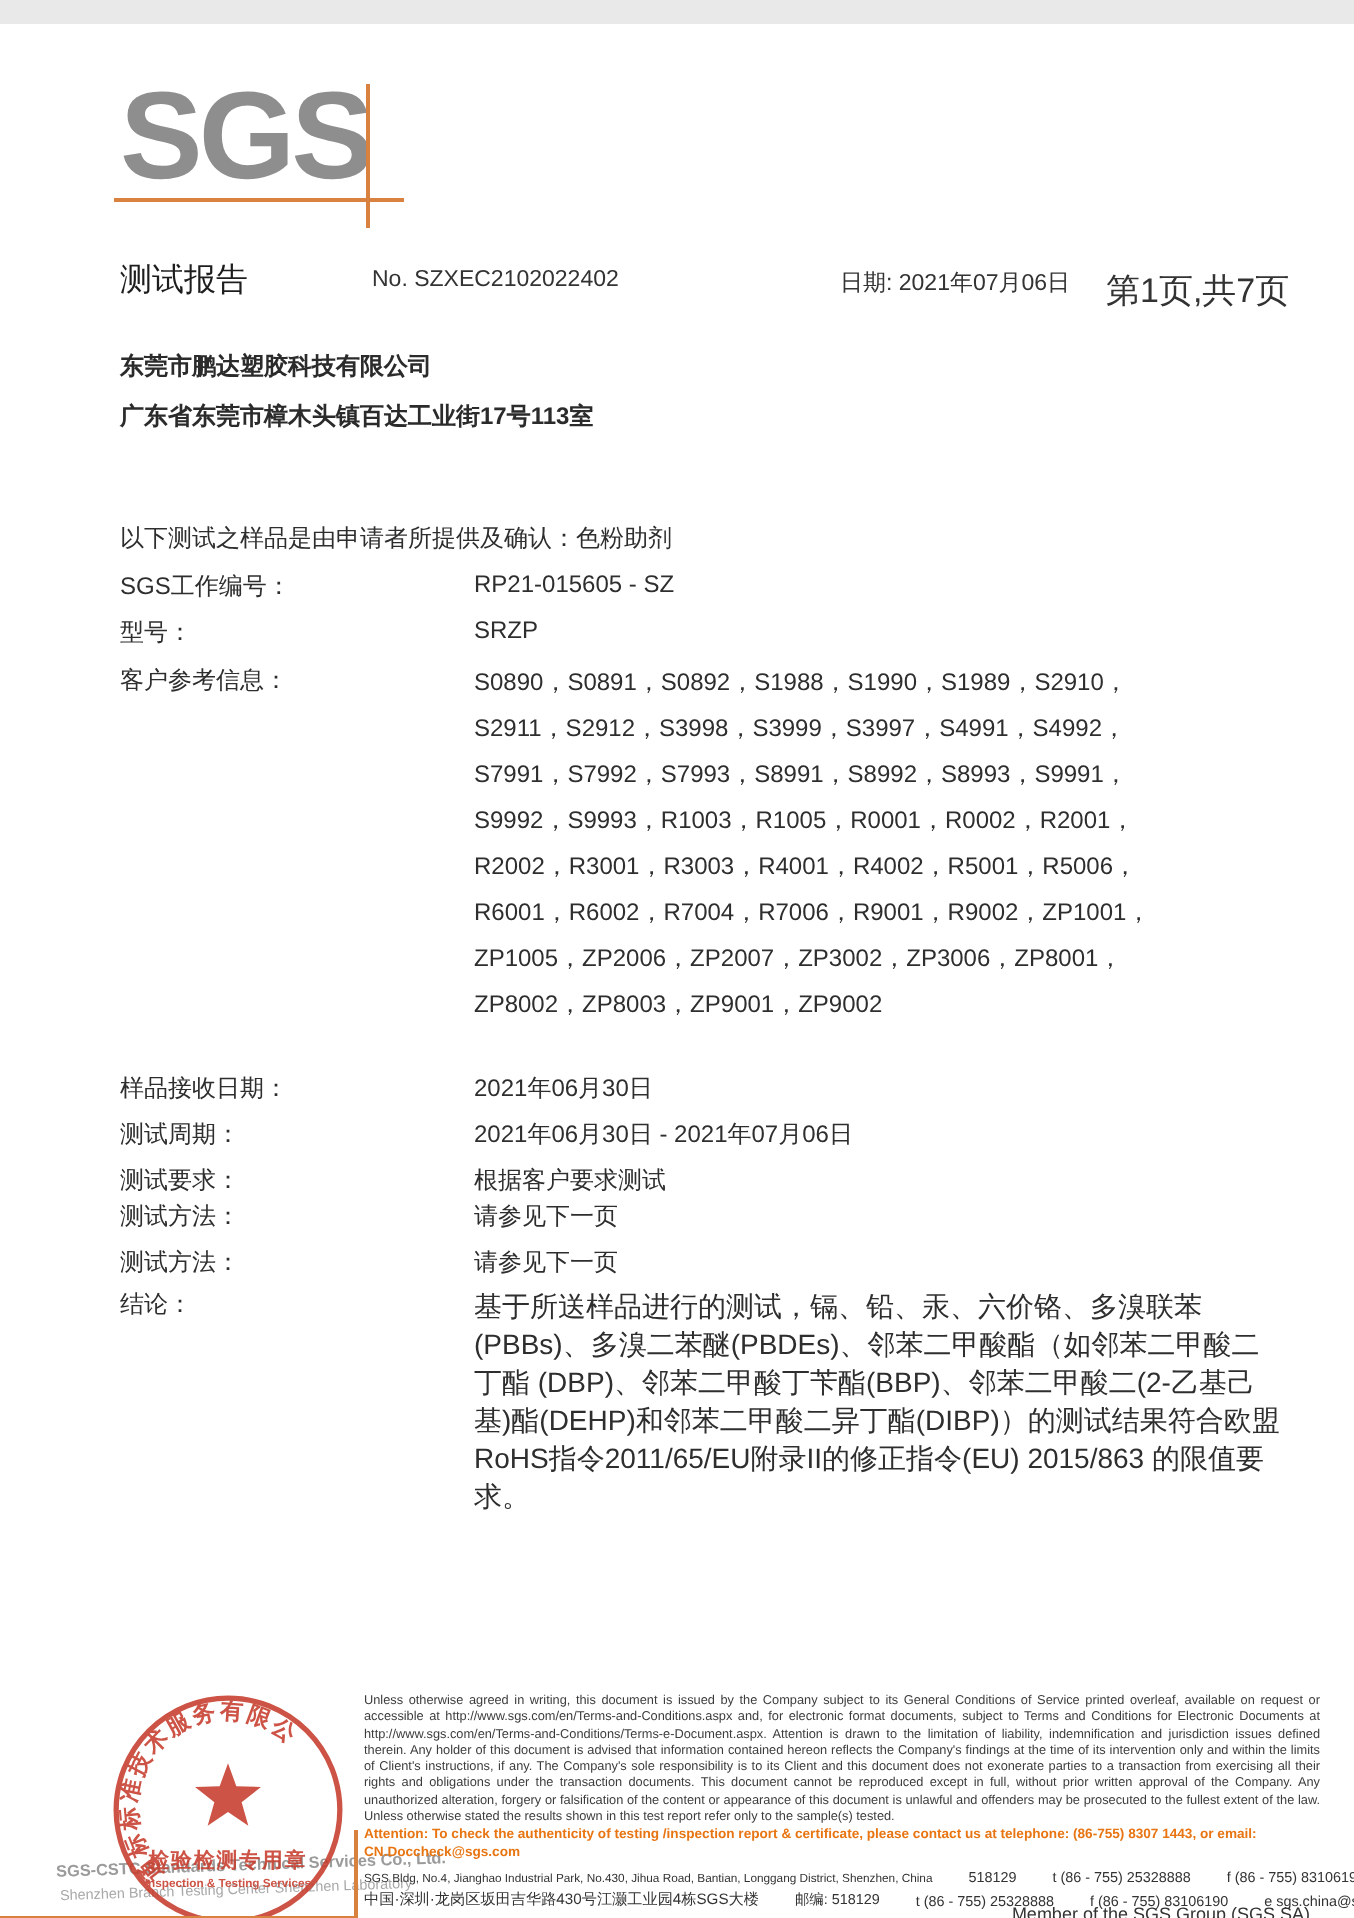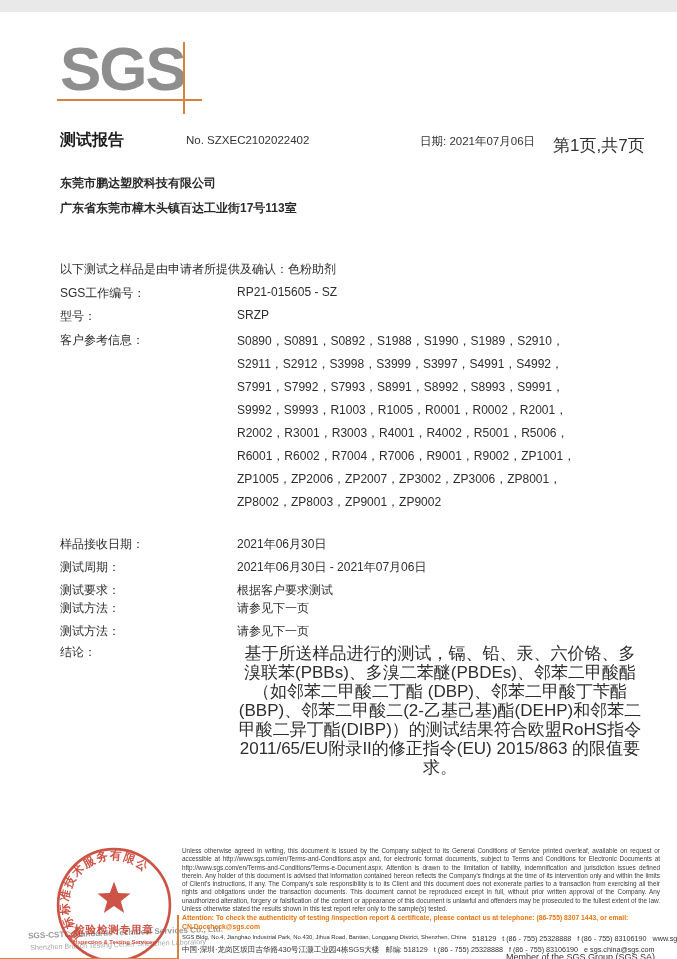--- a/index.html
+++ b/index.html
@@ -7,38 +7,38 @@
     position:relative;width:677px;height:959px;background:#ffffff;
     font-family:"Liberation Sans","DejaVu Sans",sans-serif;color:#2e2e2e;
     overflow:hidden;margin:12px auto;
   }
   
   .logo{position:absolute;left:60px;top:26px;font-size:62px;line-height:62px;
     font-weight:bold;color:#8e8e8e;letter-spacing:-2px;}
   .crop-v{position:absolute;left:183px;top:30px;width:2px;height:72px;background:#d9813f;}
   .crop-h{position:absolute;left:57px;top:87px;width:145px;height:2px;background:#d9813f;}
   
-  .title{position:absolute;left:60px;top:118px;font-size:16px;font-weight:bold;color:#1d1d1d;}
+  .title{position:absolute;left:60px;top:118px;font-size:16px;font-weight:normal;color:#1d1d1d;}
   .hno{position:absolute;left:186px;top:122px;font-size:11.5px;color:#333;}
   .hdate{position:absolute;left:420px;top:122px;font-size:11.5px;color:#333;}
   .hpage{position:absolute;left:553px;top:122px;font-size:17px;color:#333;}
   
   .comp{position:absolute;left:60px;top:163px;font-size:12px;font-weight:600;color:#2b2b2b;}
   .addr{position:absolute;left:60px;top:188px;font-size:12px;font-weight:600;color:#2b2b2b;}
   
   .row{position:absolute;left:0;width:677px;height:0;}
   .lbl{position:absolute;left:60px;font-size:12px;white-space:nowrap;}
   .val{position:absolute;left:237px;font-size:12px;white-space:nowrap;}
   .reflines{position:absolute;left:237px;top:318px;font-size:12px;line-height:23px;}
-  .conc{position:absolute;left:237px;top:632px;width:406px;font-size:17px;line-height:19px;white-space:normal;text-align:center;}
+  .conc{position:absolute;left:237px;top:632px;width:406px;font-size:14px;line-height:19px;white-space:normal;}
   
   .legalblock{position:absolute;left:182px;top:835px;width:478px;}
   .legal{font-size:6.4px;line-height:8.3px;color:#3c3c3c;text-align:justify;}
   .attention{margin-top:1px;font-size:6.8px;line-height:8.6px;color:#e87511;font-weight:bold;}
-  .addrrow{display:flex;align-items:flex-start;gap:6px;margin-top:2px;white-space:nowrap;}
+  .addrrow{display:flex;align-items:flex-end;gap:18px;margin-top:2px;white-space:nowrap;}
   .a-en{font-size:5.9px;color:#333;}
   .a-cn{font-size:7.6px;color:#333;}
   .a-big{font-size:7.2px;color:#333;}
   .member{position:absolute;right:22px;top:940px;font-size:9px;color:#333;}
   .f-vline{position:absolute;left:177px;top:903px;width:2px;height:45px;background:#d9813f;}
   .f-hline{position:absolute;left:0;top:946px;width:177px;height:2px;background:#d9813f;}
   
   .sealwrap{position:absolute;left:53px;top:832px;width:122px;height:122px;}
   .graytxt1{position:absolute;left:28px;top:916px;font-size:8.2px;font-weight:bold;color:#9b9b9b;transform:rotate(-2deg);white-space:nowrap;}
   .graytxt2{position:absolute;left:30px;top:928px;font-size:7.2px;color:#a8a8a8;transform:rotate(-2deg);white-space:nowrap;}

